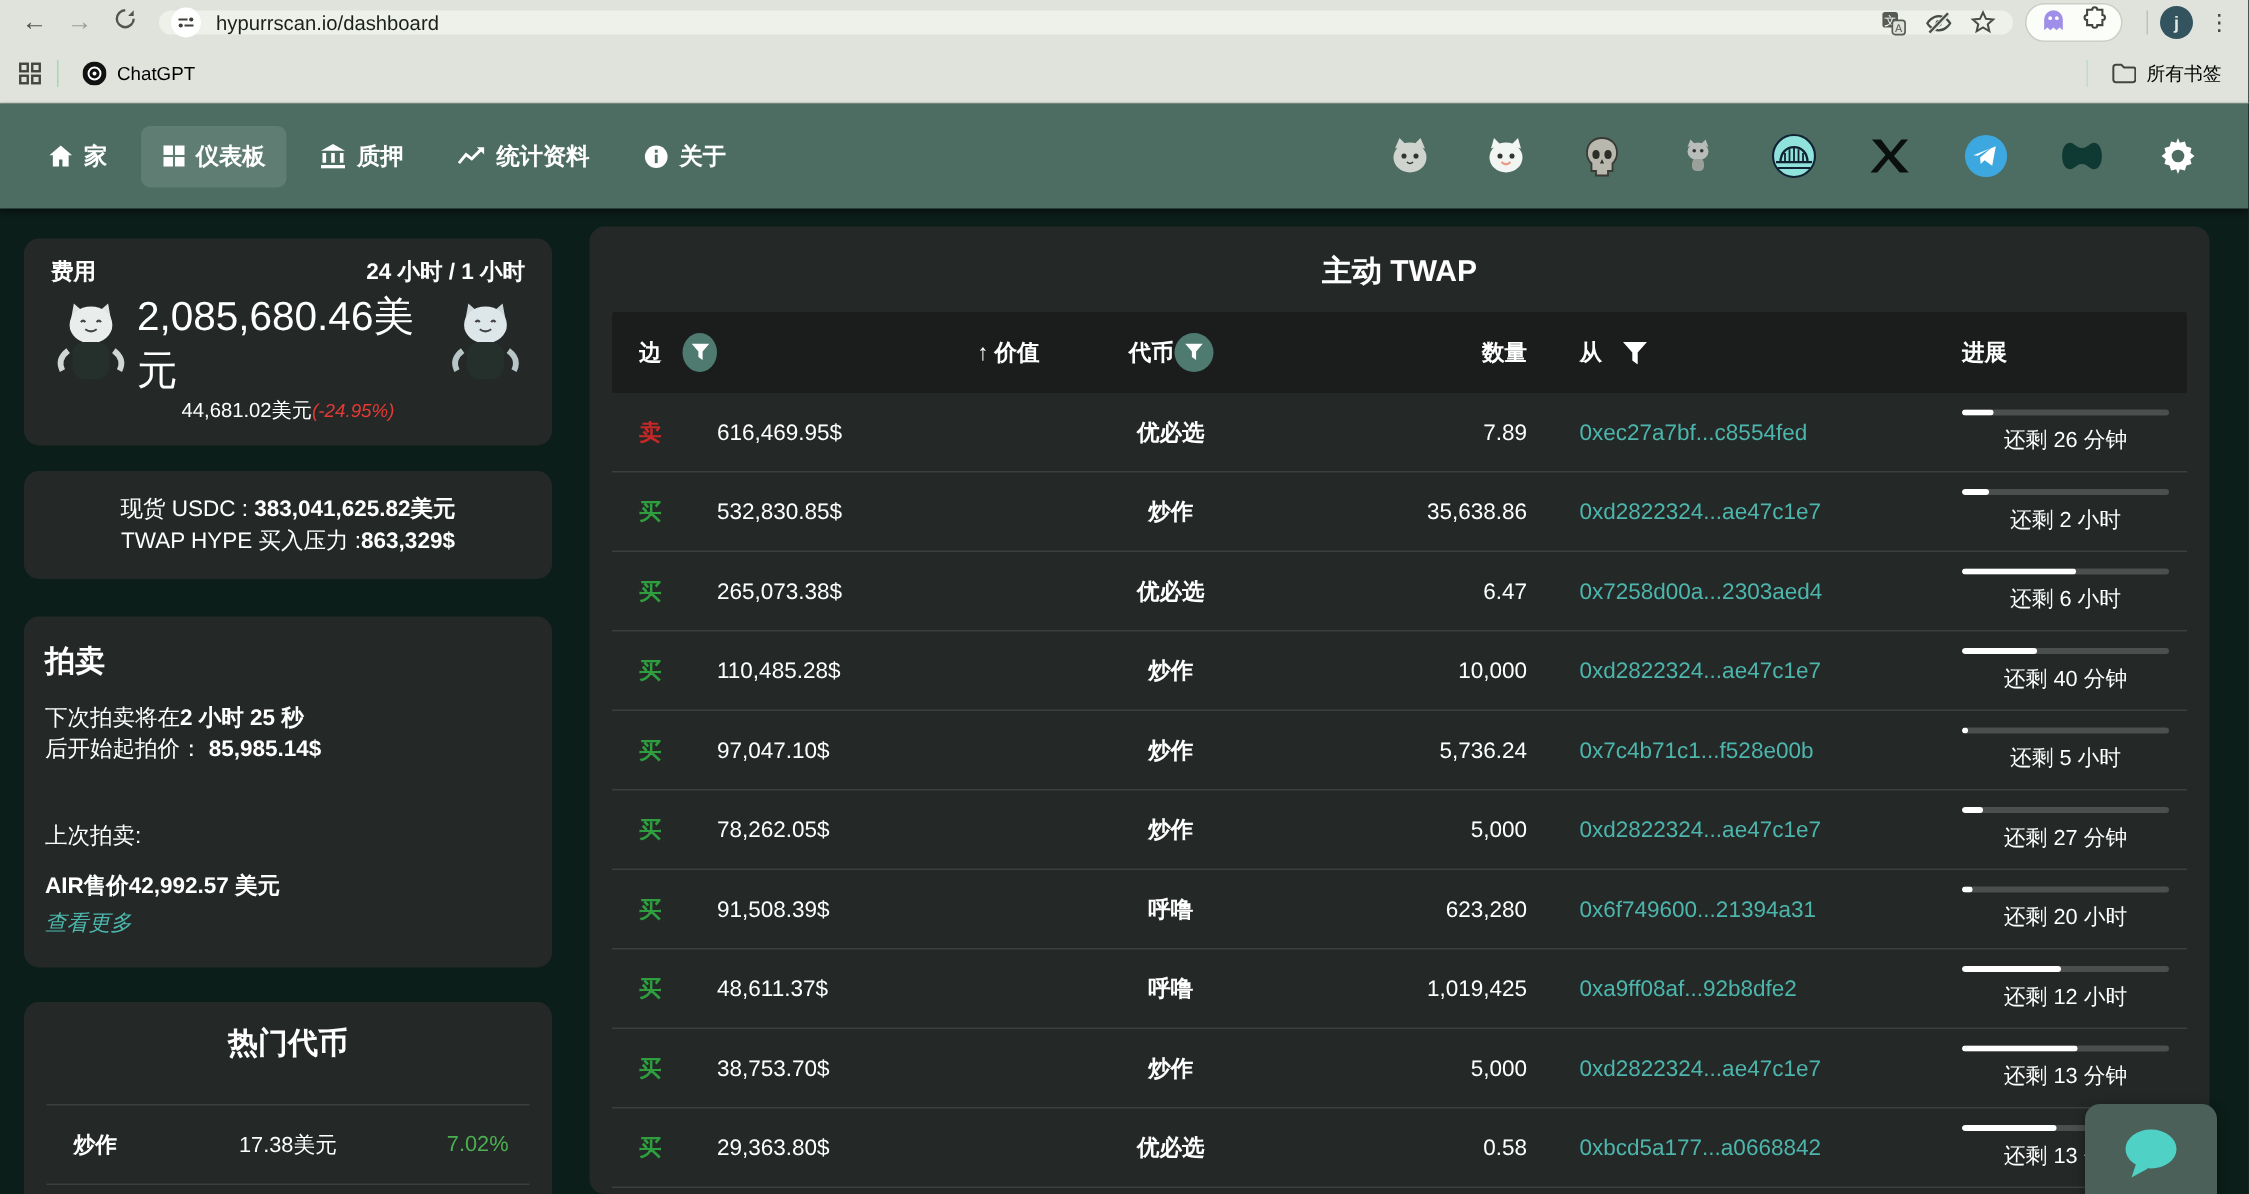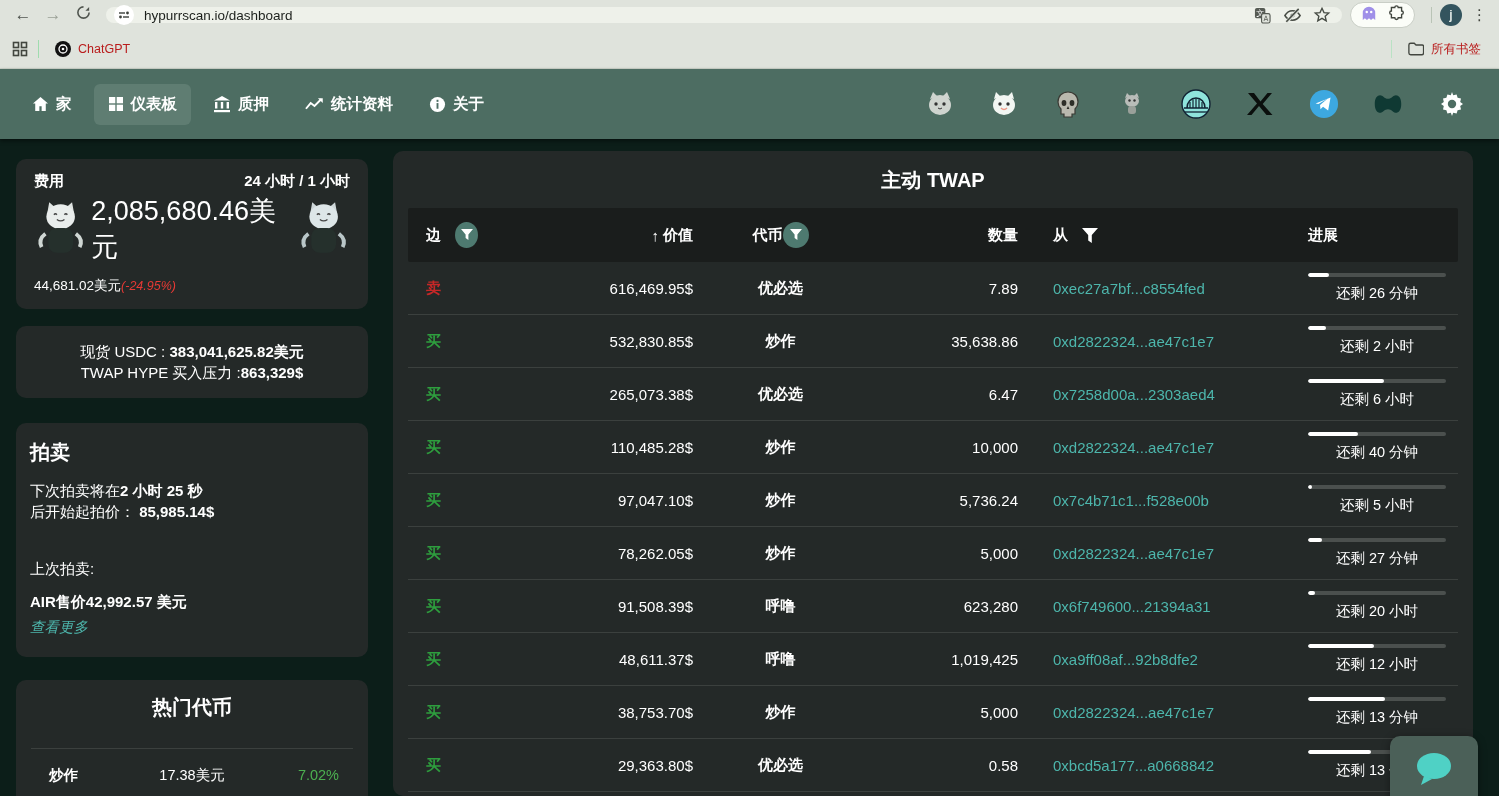--- a/index.html
+++ b/index.html
@@ -19,21 +19,21 @@
   .omnibox{flex:1;height:16px;margin:0 8px;background:var(--omnibox-bg);border-radius:13px;display:flex;align-items:center;padding:0 8px;}
   .site-info-chip{width:20px;height:20px;border-radius:50%;background:#fff;display:flex;align-items:center;justify-content:center;margin-right:10px;}
   .url-text{font-size:13.5px;color:#1c201c;flex:1;}
   .omnibox .o-ic{width:24px;height:22px;display:flex;align-items:center;justify-content:center;margin-left:6px;cursor:pointer;}
   .ext-pill{height:26px;background:#fbfdf8;border:1px solid #c9cec6;border-radius:13px;display:flex;align-items:center;padding:0 9px;gap:10px;margin-right:8px;}
   .tb-sep{width:1px;height:16px;background:#b9c4b6;margin:0 8px;}
   .avatar{width:22px;height:22px;border-radius:50%;background:#33545e;color:#dfe8e5;font-size:12px;font-weight:bold;display:flex;align-items:center;justify-content:center;cursor:pointer;}
   .kebab{font-size:15px;color:#42463f;margin:0 4px 0 10px;cursor:pointer;letter-spacing:0;}
 
   .bookmarks-bar{height:39px;background:var(--chrome-bg);display:flex;align-items:center;padding:0 12px;flex:0 0 auto;border-bottom:1px solid #cdd3ca;}
-  .bm-item{display:flex;align-items:center;gap:7px;font-size:12.5px;color:#b91c1c;cursor:pointer;padding:3px 6px;border-radius:6px;}
+  .bm-item{display:flex;align-items:center;gap:7px;font-size:12.5px;color:#000000;cursor:pointer;padding:3px 6px;border-radius:6px;}
   .bm-spacer{flex:1;}
   .bm-sep{width:1px;height:18px;background:#b9e2c4;margin:0 10px;}
   .bm-sep2{width:1px;height:18px;background:#9fdcae;margin:0 10px;}
 
   
   .site-nav{height:70px;background:var(--nav-bg);display:flex;align-items:center;padding:0 18px;flex:0 0 auto;box-shadow:0 2px 4px rgba(0,0,0,.45);}
   .nav-item{display:flex;align-items:center;gap:7px;color:#fff;font-size:15.5px;font-weight:bold;padding:10px 14px;border-radius:6px;cursor:pointer;margin-right:8px;}
   .nav-item.active{background:#5f7d72;}
   .nav-spacer{flex:1;}
   .social-row{display:flex;align-items:center;gap:34px;margin-right:14px;}
@@ -41,21 +41,21 @@
 
   
   .content{flex:1;display:flex;padding:0 26px 0 16px;gap:25px;overflow:hidden;}
   .sidebar{width:352px;flex:0 0 352px;display:flex;flex-direction:column;padding-top:20px;overflow:hidden;}
   .card{background:var(--card-bg);border-radius:10px;color:#fff;}
 
   .fees-card{padding:13px 18px 14px;margin-bottom:17px;}
   .fees-head{display:flex;justify-content:space-between;font-size:15px;font-weight:bold;}
   .fees-main{display:flex;align-items:center;justify-content:center;gap:4px;margin-top:2px;}
   .fees-value{font-size:27px;font-weight:normal;}
-  .fees-sub{text-align:left;font-size:13.5px;margin-top:12px;}
+  .fees-sub{text-align:center;font-size:13.5px;margin-top:0px;}
   .fees-change{color:#e53935;font-style:italic;font-size:12.5px;}
 
   .spot-card{padding:15px 12px;margin-bottom:25px;text-align:center;font-size:15px;line-height:21px;}
   .spot-card b{font-weight:bold;}
 
   .auction-card{padding:16px 14px 20px;margin-bottom:23px;text-align:left;}
   .auction-title{font-size:20px;font-weight:bold;margin-bottom:14px;}
   .auction-line{font-size:15px;line-height:21px;}
   .auction-gap{height:38px;}
   .auction-last{font-size:15px;margin-bottom:14px;}
@@ -80,21 +80,21 @@
   .h-amount{text-align:right;}
   .h-from{display:flex;align-items:center;gap:14px;padding-left:35px;}
   .h-prog{padding-left:0px;}
   .fbadge{width:26px;height:26px;border-radius:50%;background:#4e7a70;display:flex;align-items:center;justify-content:center;cursor:pointer;}
   .ffunnel{display:flex;align-items:center;cursor:pointer;}
 
   .trow{height:53px;border-bottom:1px solid var(--divider);font-size:15px;}
   .c-side{padding-left:18px;font-weight:bold;}
   .c-side.sell{color:var(--sell);}
   .c-side.buy{color:var(--buy);}
-  .c-value{text-align:right;}
+  .c-value{}
   .c-token{text-align:center;font-weight:bold;}
   .c-amount{text-align:right;}
   .c-from{padding-left:35px;}
   .addr{color:var(--accent);text-decoration:none;cursor:pointer;}
   .c-prog{display:flex;flex-direction:column;gap:7px;width:138px;}
   .bar{height:4px;background:#4b504e;border-radius:2px;width:138px;overflow:hidden;}
   .fill{display:block;height:100%;background:#fff;border-radius:2px;}
   .ptime{font-size:14.5px;text-align:center;white-space:nowrap;}
 
   

